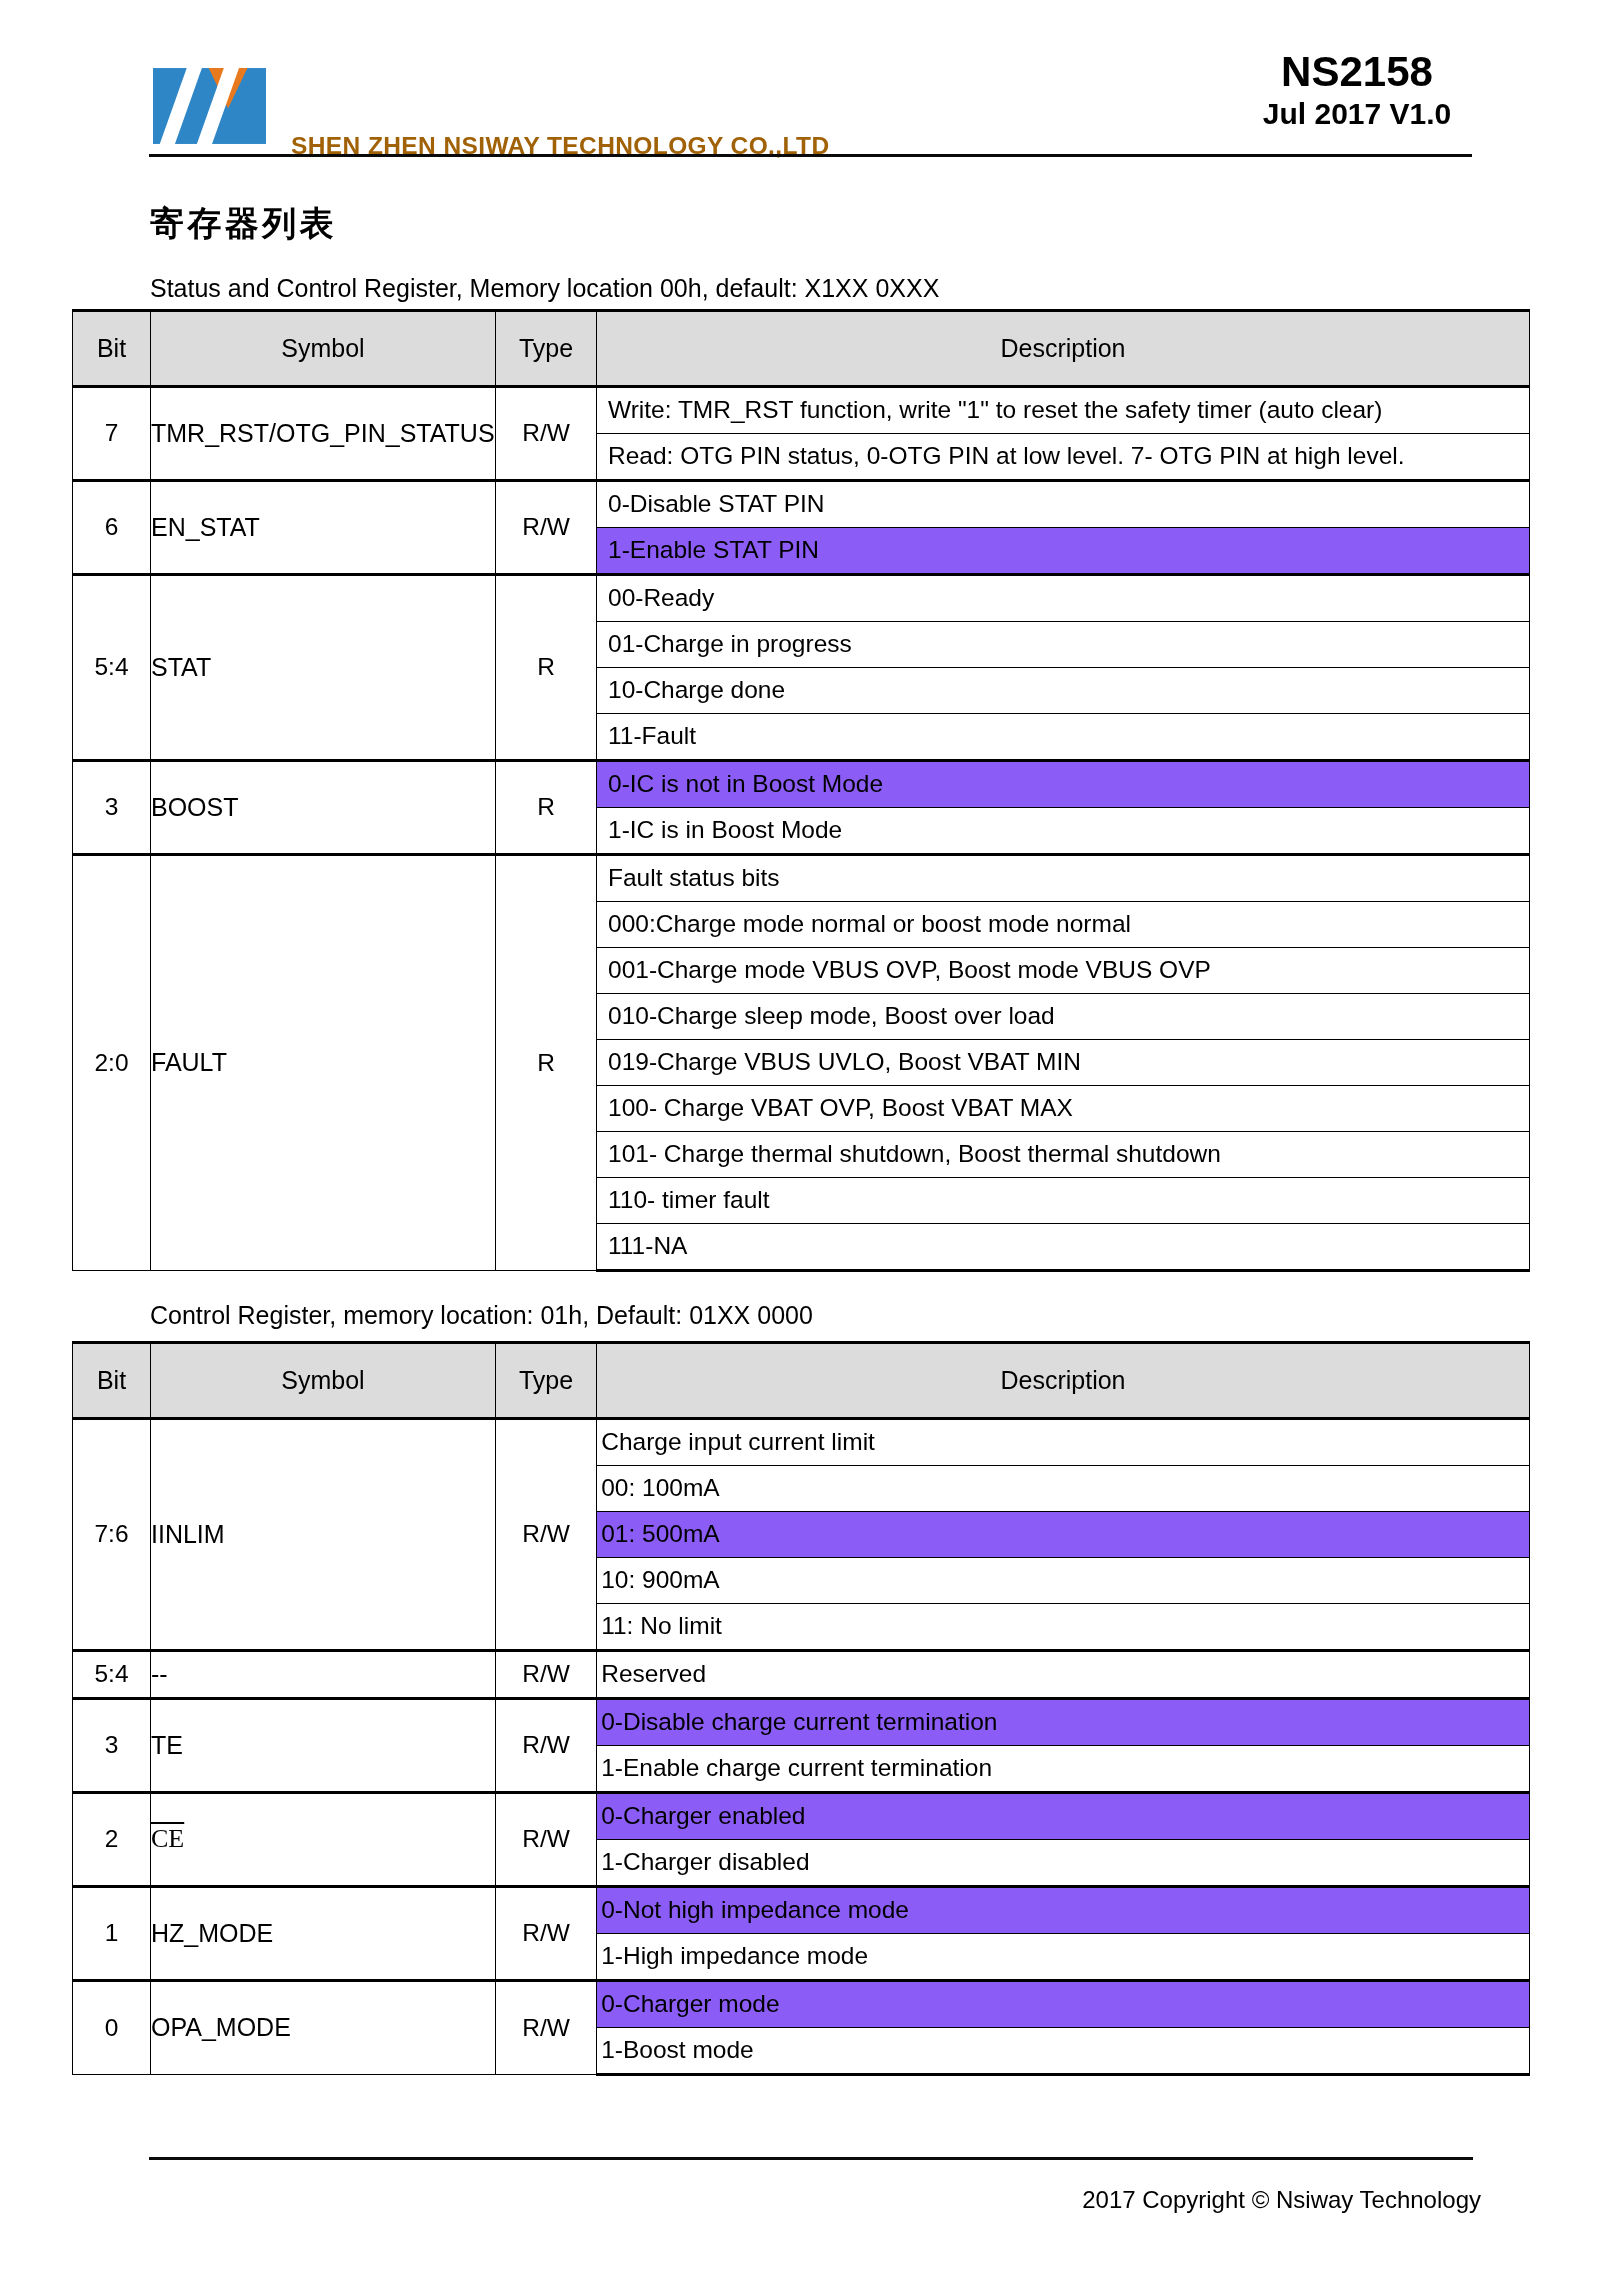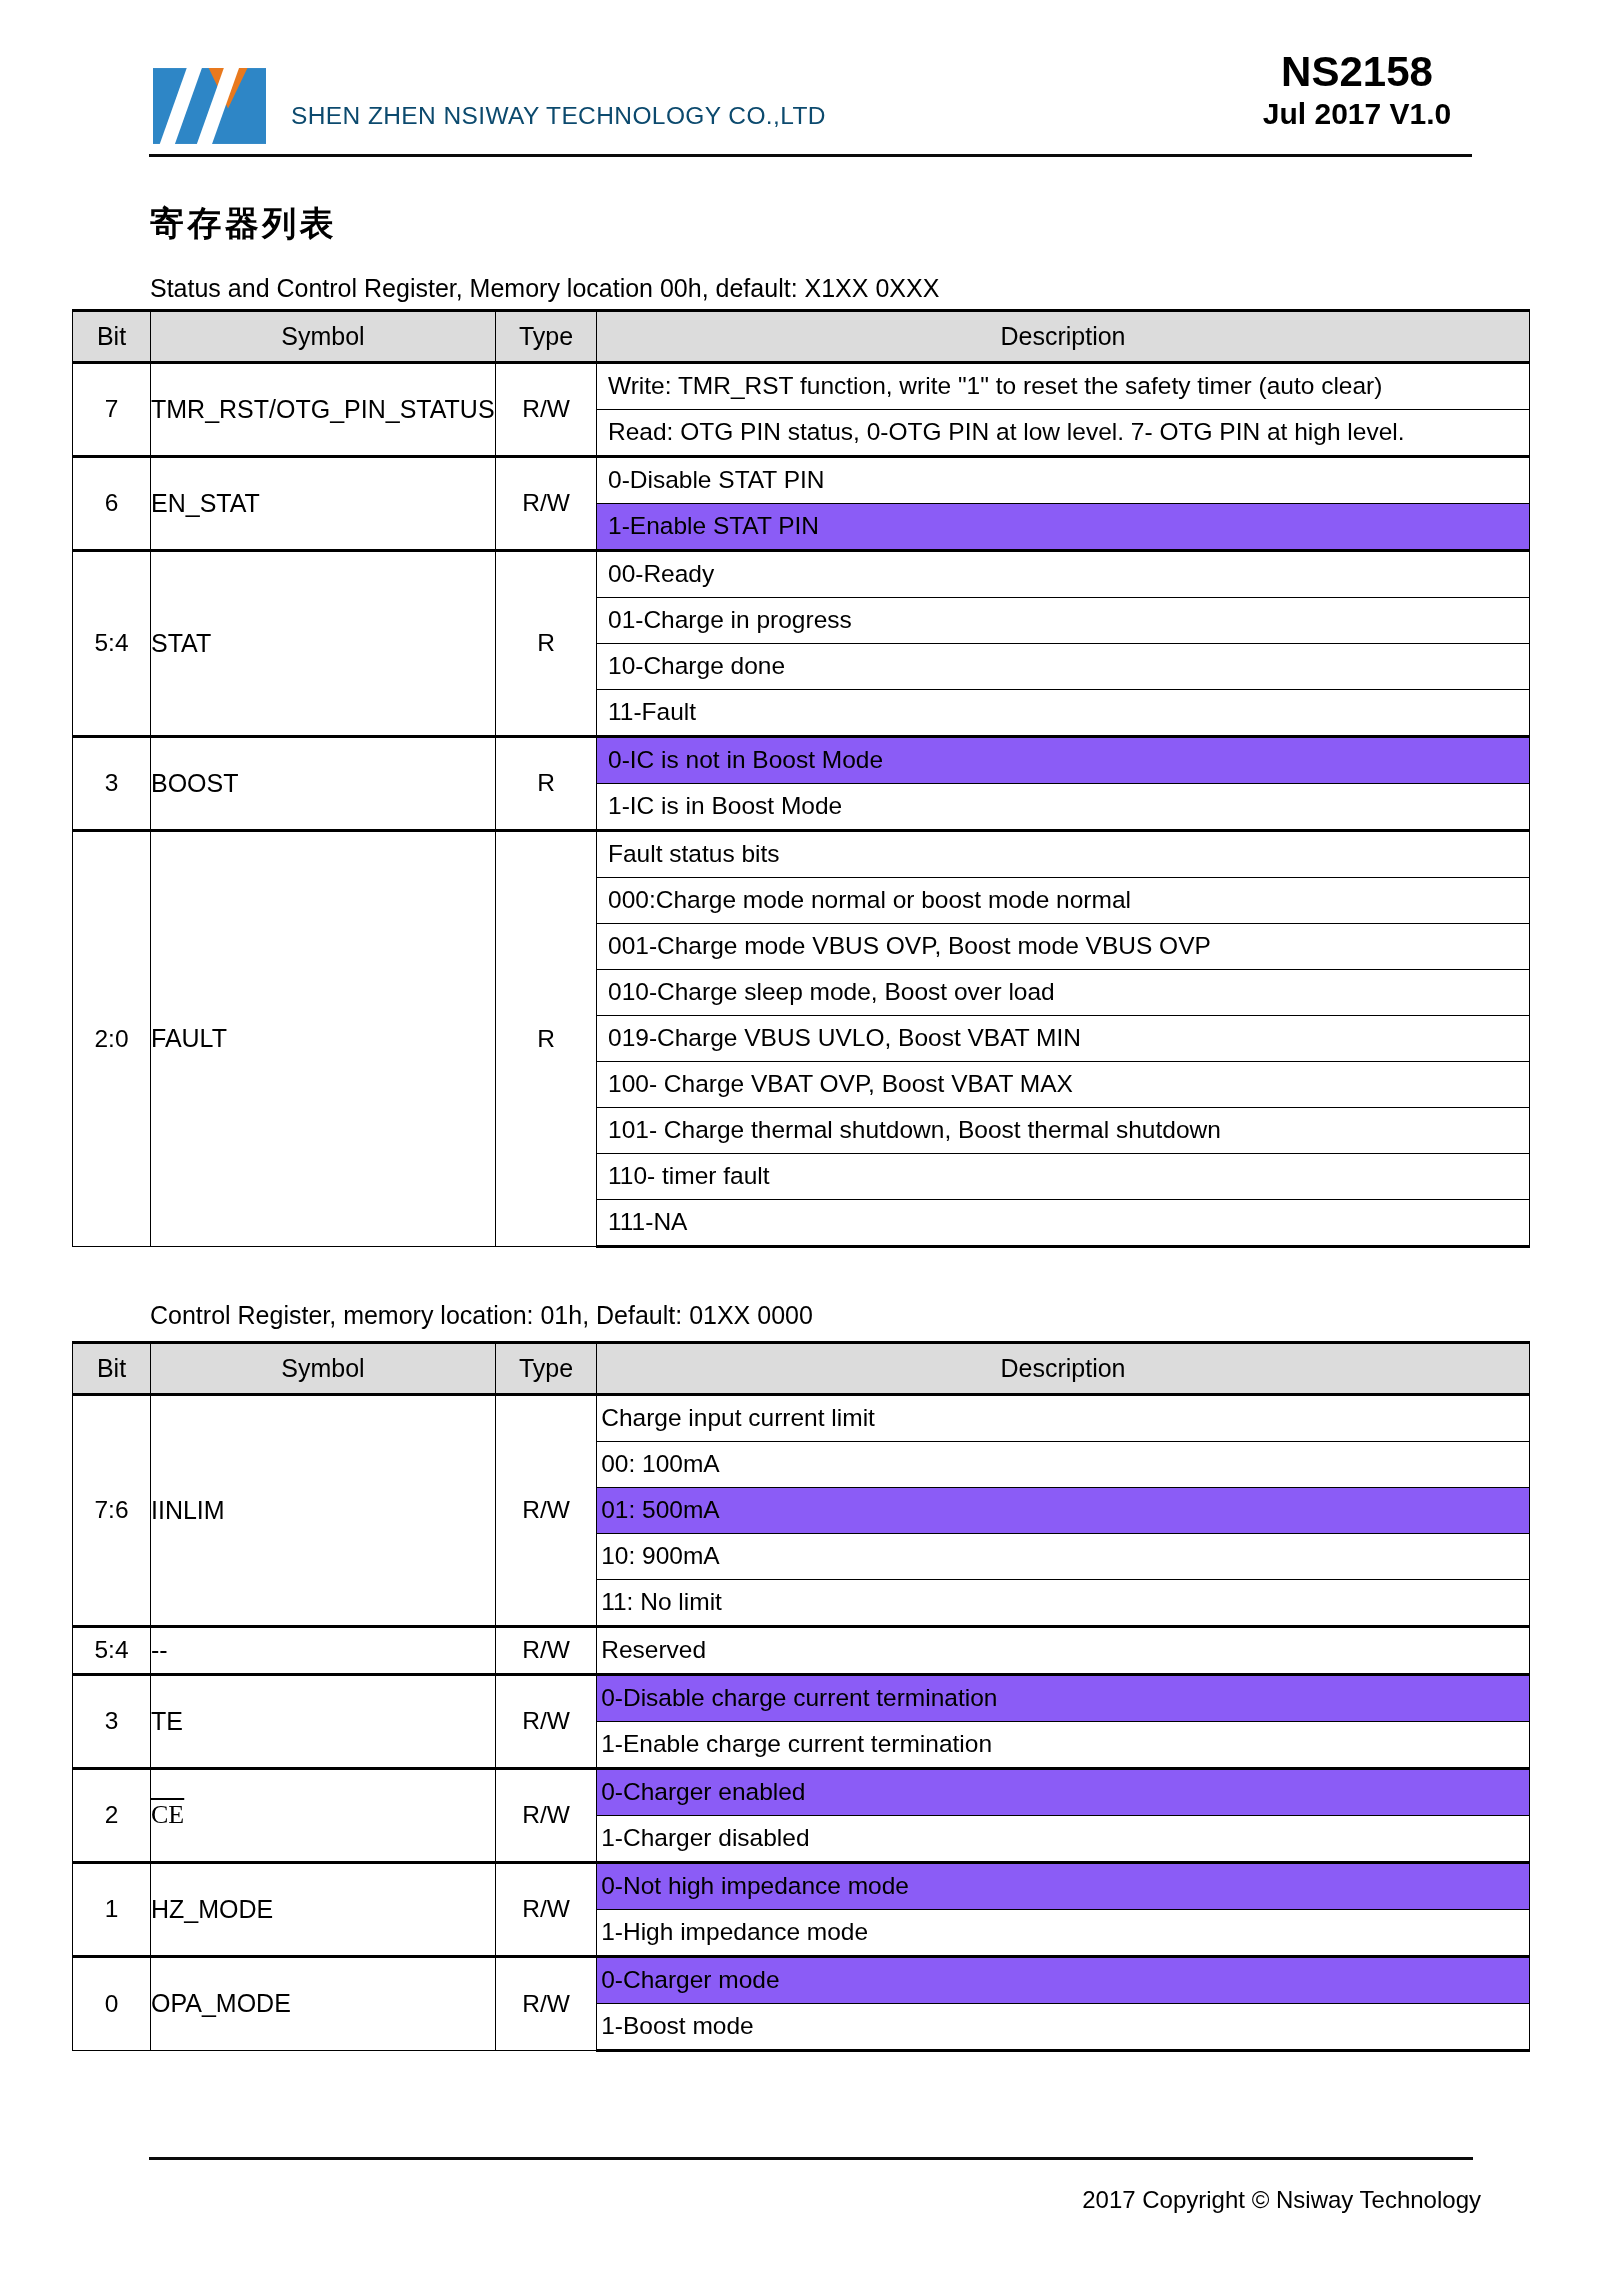--- a/index.html
+++ b/index.html
@@ -13,23 +13,23 @@
     margin:0 auto;
   }
   
   .logo{position:absolute;left:153px;top:68px;width:113px;height:76px;}
   .company-cn{
     position:absolute;left:316px;top:74px;
     font-size:34px;font-weight:700;letter-spacing:2.5px;
     color:#1b9cd8;white-space:nowrap;
   }
   .company-en{
-    position:absolute;left:291px;top:102px;
-    font-size:24.5px;font-weight:400;letter-spacing:0.4px;
-    color:#0c4a6e;white-space:nowrap;
+    position:absolute;left:291px;top:132px;
+    font-size:24.5px;font-weight:700;letter-spacing:0.4px;
+    color:#a16207;white-space:nowrap;
   }
   .doc-id{position:absolute;left:1226px;top:49px;width:262px;text-align:center;}
   .part-number{font-size:42px;font-weight:700;line-height:1.1;}
   .doc-revision{font-size:30px;font-weight:700;line-height:1.1;margin-top:1.7px;}
   .header-rule{position:absolute;left:149px;top:154px;width:1323px;height:3.4px;background:#0a0a0a;}
   
   .section-title{
     position:absolute;left:150px;top:201px;
     font-family:"Liberation Serif","DejaVu Serif",serif;
     font-size:34px;font-weight:600;letter-spacing:3.4px;white-space:nowrap;
@@ -47,21 +47,21 @@
   }
   table.regtable col.c-bit{width:78px;}
   table.regtable col.c-sym{width:345px;}
   table.regtable col.c-type{width:101px;}
   table.regtable col.c-desc{width:933px;}
   table.regtable th{
     background:#dcdcdc;
     font-weight:400;font-size:25px;
     height:41px;text-align:center;vertical-align:middle;
     border:1.7px solid #000;border-top:3.4px solid #000;border-bottom:3.4px solid #000;
-    padding:4px;
+    padding:16px;
   }
   table.regtable td{
     border:1.7px solid #000;
     vertical-align:middle;
     padding:0;
     height:45px;
     line-height:1.25;
   }
   table.regtable tr.group-start td{border-top:3.4px solid #000;}
   table.regtable tr.last-row td{border-bottom:3.4px solid #000;}

